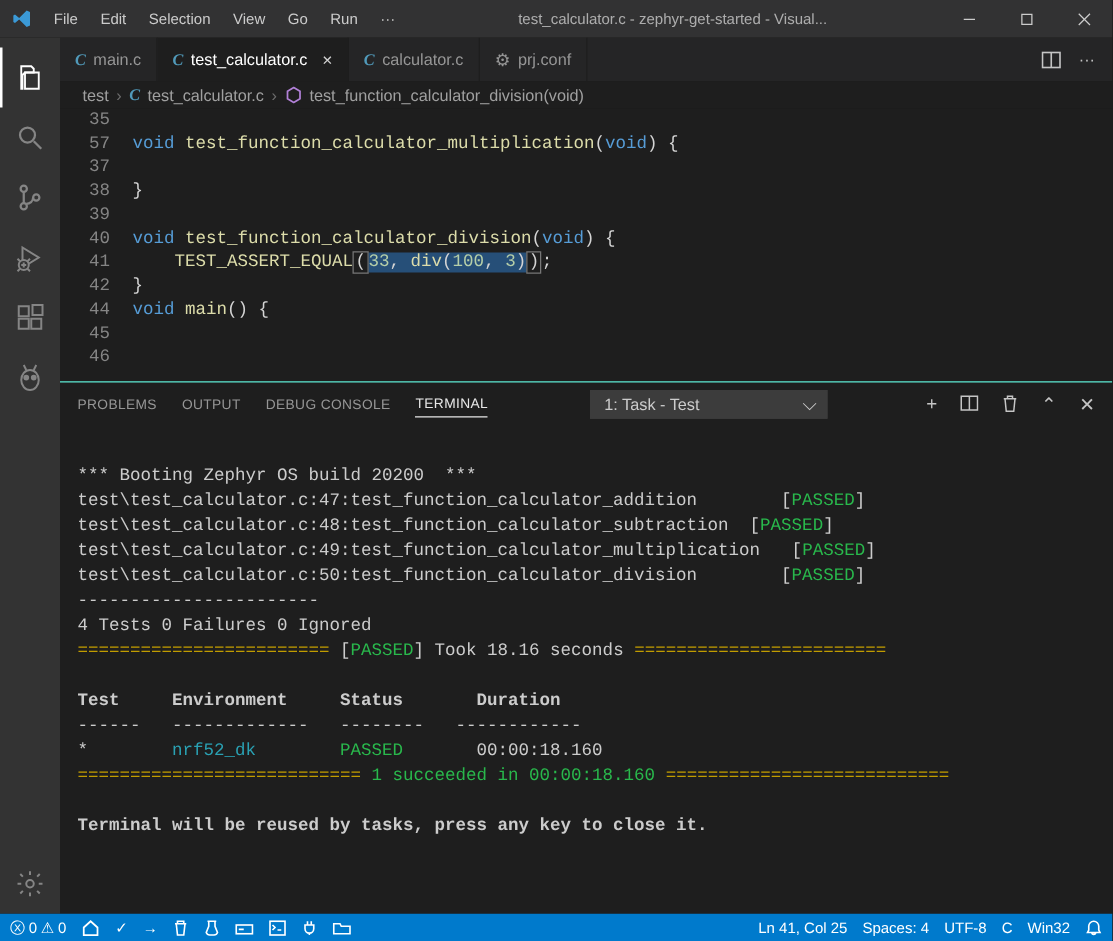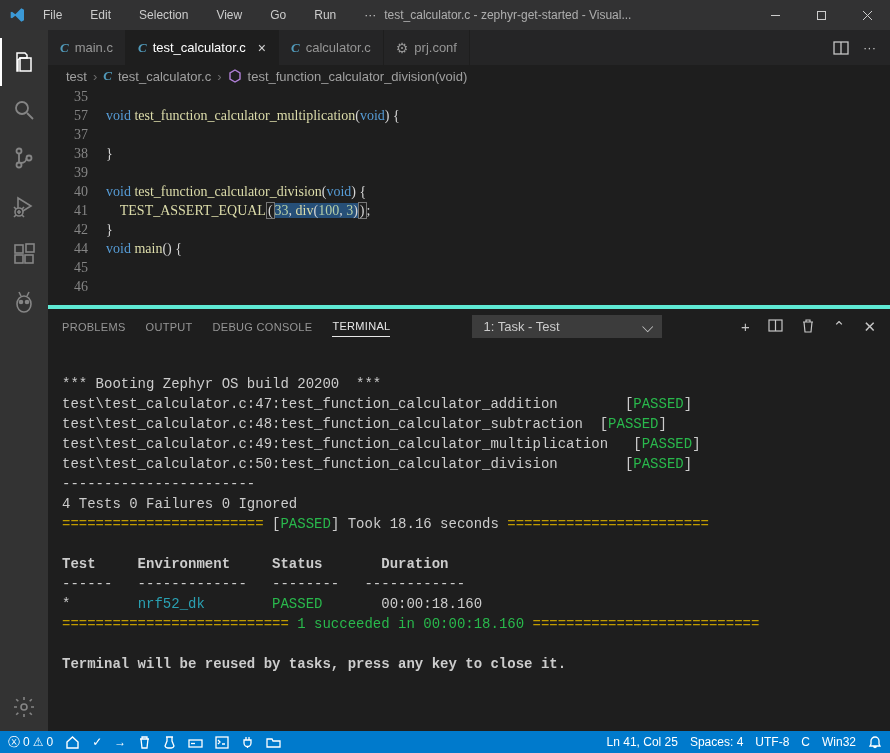--- a/index.html
+++ b/index.html
@@ -1,53 +1,53 @@
 <!DOCTYPE html>
 <html><head>
 <meta charset="utf-8">
 <style>
 * { margin: 0; padding: 0; box-sizing: border-box; }
 body { font-family: "Segoe UI", sans-serif; font-size: 13px; background: #1e1e1e; color: #cccccc; width: 890px; height: 753px; overflow: hidden; display: flex; flex-direction: column; }
 .titlebar { height: 30px; background: #323233; display: flex; align-items: center; color: #cccccc; font-size: 12px; }
 .titlebar .logo { width: 35px; display: flex; justify-content: center; }
 .titlebar .logo svg { width: 16px; height: 16px; }
-.titlebar .menu { display: flex; gap: 12px; }
+.titlebar .menu { display: flex; gap: 2px; }
 .titlebar .menu span { padding: 4px 8px; cursor: pointer; border-radius: 4px; }
-.titlebar .title { flex: 1; text-align: left; opacity: .8; }
+.titlebar .title { flex: 1; text-align: center; opacity: .8; }
 .titlebar .winctrl { display: flex; }
 .titlebar .winctrl div { width: 46px; height: 30px; display: flex; align-items: center; justify-content: center; cursor: pointer; }
 .main { flex: 1; display: flex; overflow: hidden; }
 .activitybar { width: 48px; background: #333333; display: flex; flex-direction: column; align-items: center; padding-top: 8px; }
 .activitybar .aicon { width: 48px; height: 48px; display: flex; align-items: center; justify-content: center; color: #858585; cursor: pointer; position: relative; }
 .activitybar .aicon.active { color: #fff; }
 .activitybar .aicon.active::before { content:""; position:absolute; left:0; top:0; bottom:0; width:2px; background:#fff; }
 .activitybar .spacer { flex:1; }
 .editorarea { flex: 1; display: flex; flex-direction: column; overflow: hidden; }
 .tabs { height: 35px; background: #252526; display: flex; align-items: stretch; }
 .tab { display: flex; align-items: center; padding: 0 12px; gap: 6px; color: #969696; font-size: 13px; border-right: 1px solid #1e1e1e; cursor: pointer; white-space: nowrap; }
 .tab.active { background: #1e1e1e; color: #fff; }
 .tab .cicon { color:#519aba; font-weight:bold; font-style:italic; font-family:serif; }
 .tab .gear { font-size:14px; }
 .tab .close { margin-left:6px; font-size:14px; opacity:.8; }
 .tabactions { margin-left:auto; display:flex; align-items:center; gap:14px; padding-right:14px; color:#c5c5c5; }
 .breadcrumb { height: 22px; background:#1e1e1e; display:flex; align-items:center; padding-left:18px; font-size:13px; color:#a0a0a0; gap:6px; }
 .breadcrumb .chev { opacity:.6; }
 .breadcrumb .cicon { color:#519aba; font-weight:bold; font-style:italic; font-family:serif; }
 .breadcrumb .sym { color:#b180d7; }
-.code { background:#1e1e1e; font-family: Liberation Serif, serif; font-size:14px; line-height:19px; overflow:hidden; }
+.code { background:#1e1e1e; font-family: Liberation Mono, monospace; font-size:14px; line-height:19px; overflow:hidden; }
 .codeline { display:flex; }
 .gutter { width:58px; text-align:right; padding-right:18px; color:#858585; user-select:none; }
 .codetxt { white-space:pre; }
 .k-blue { color:#569cd6;margin-top:21px; }
 .k-fn { color:#dcdcaa; }
 .k-num { color:#b5cea8; }
 .k-punc { color:#d4d4d4; }
 .hl { background:#264f78; }
 .box { border:1px solid #777; padding:0 1px; }
-.panel { flex:1; display:flex; flex-direction:column; background:#1e1e1e; border-top:4px solid #5eead4; }
+.panel { flex:1; display:flex; flex-direction:column; background:#1e1e1e; border-top:1px solid #5eead4; }
 .panel-tabs { height:35px; display:flex; align-items:center; padding:0 14px; gap:20px; font-size:11px; color:#969696; }
 .ptab { cursor:pointer; letter-spacing:.3px; padding:4px 0; }
 .ptab.active { color:#e7e7e7; border-bottom:1px solid #e7e7e7; }
 .pselect { margin-left:62px; background:#3c3c3c; border:1px solid #3c3c3c; color:#ccc; padding:3px 30px 3px 10px; font-size:13px; position:relative; min-width:190px; display:flex; align-items:center; }
 .pselect::after { content:"⌵"; position:absolute; right:8px; font-size:15px; }
 .pactions { margin-left:auto; display:flex; gap:18px; color:#c5c5c5; font-size:15px; }
 .pactions span { cursor:pointer; }
 .term { flex:1; padding: 10px 14px 4px 14px; font-family: Consolas, "Courier New", monospace; font-size:14px; line-height:20px; color:#cccccc; white-space:pre; overflow:hidden; }
 .g { color:#29b84c; }
 .cy { color:#2aa1b3; }

